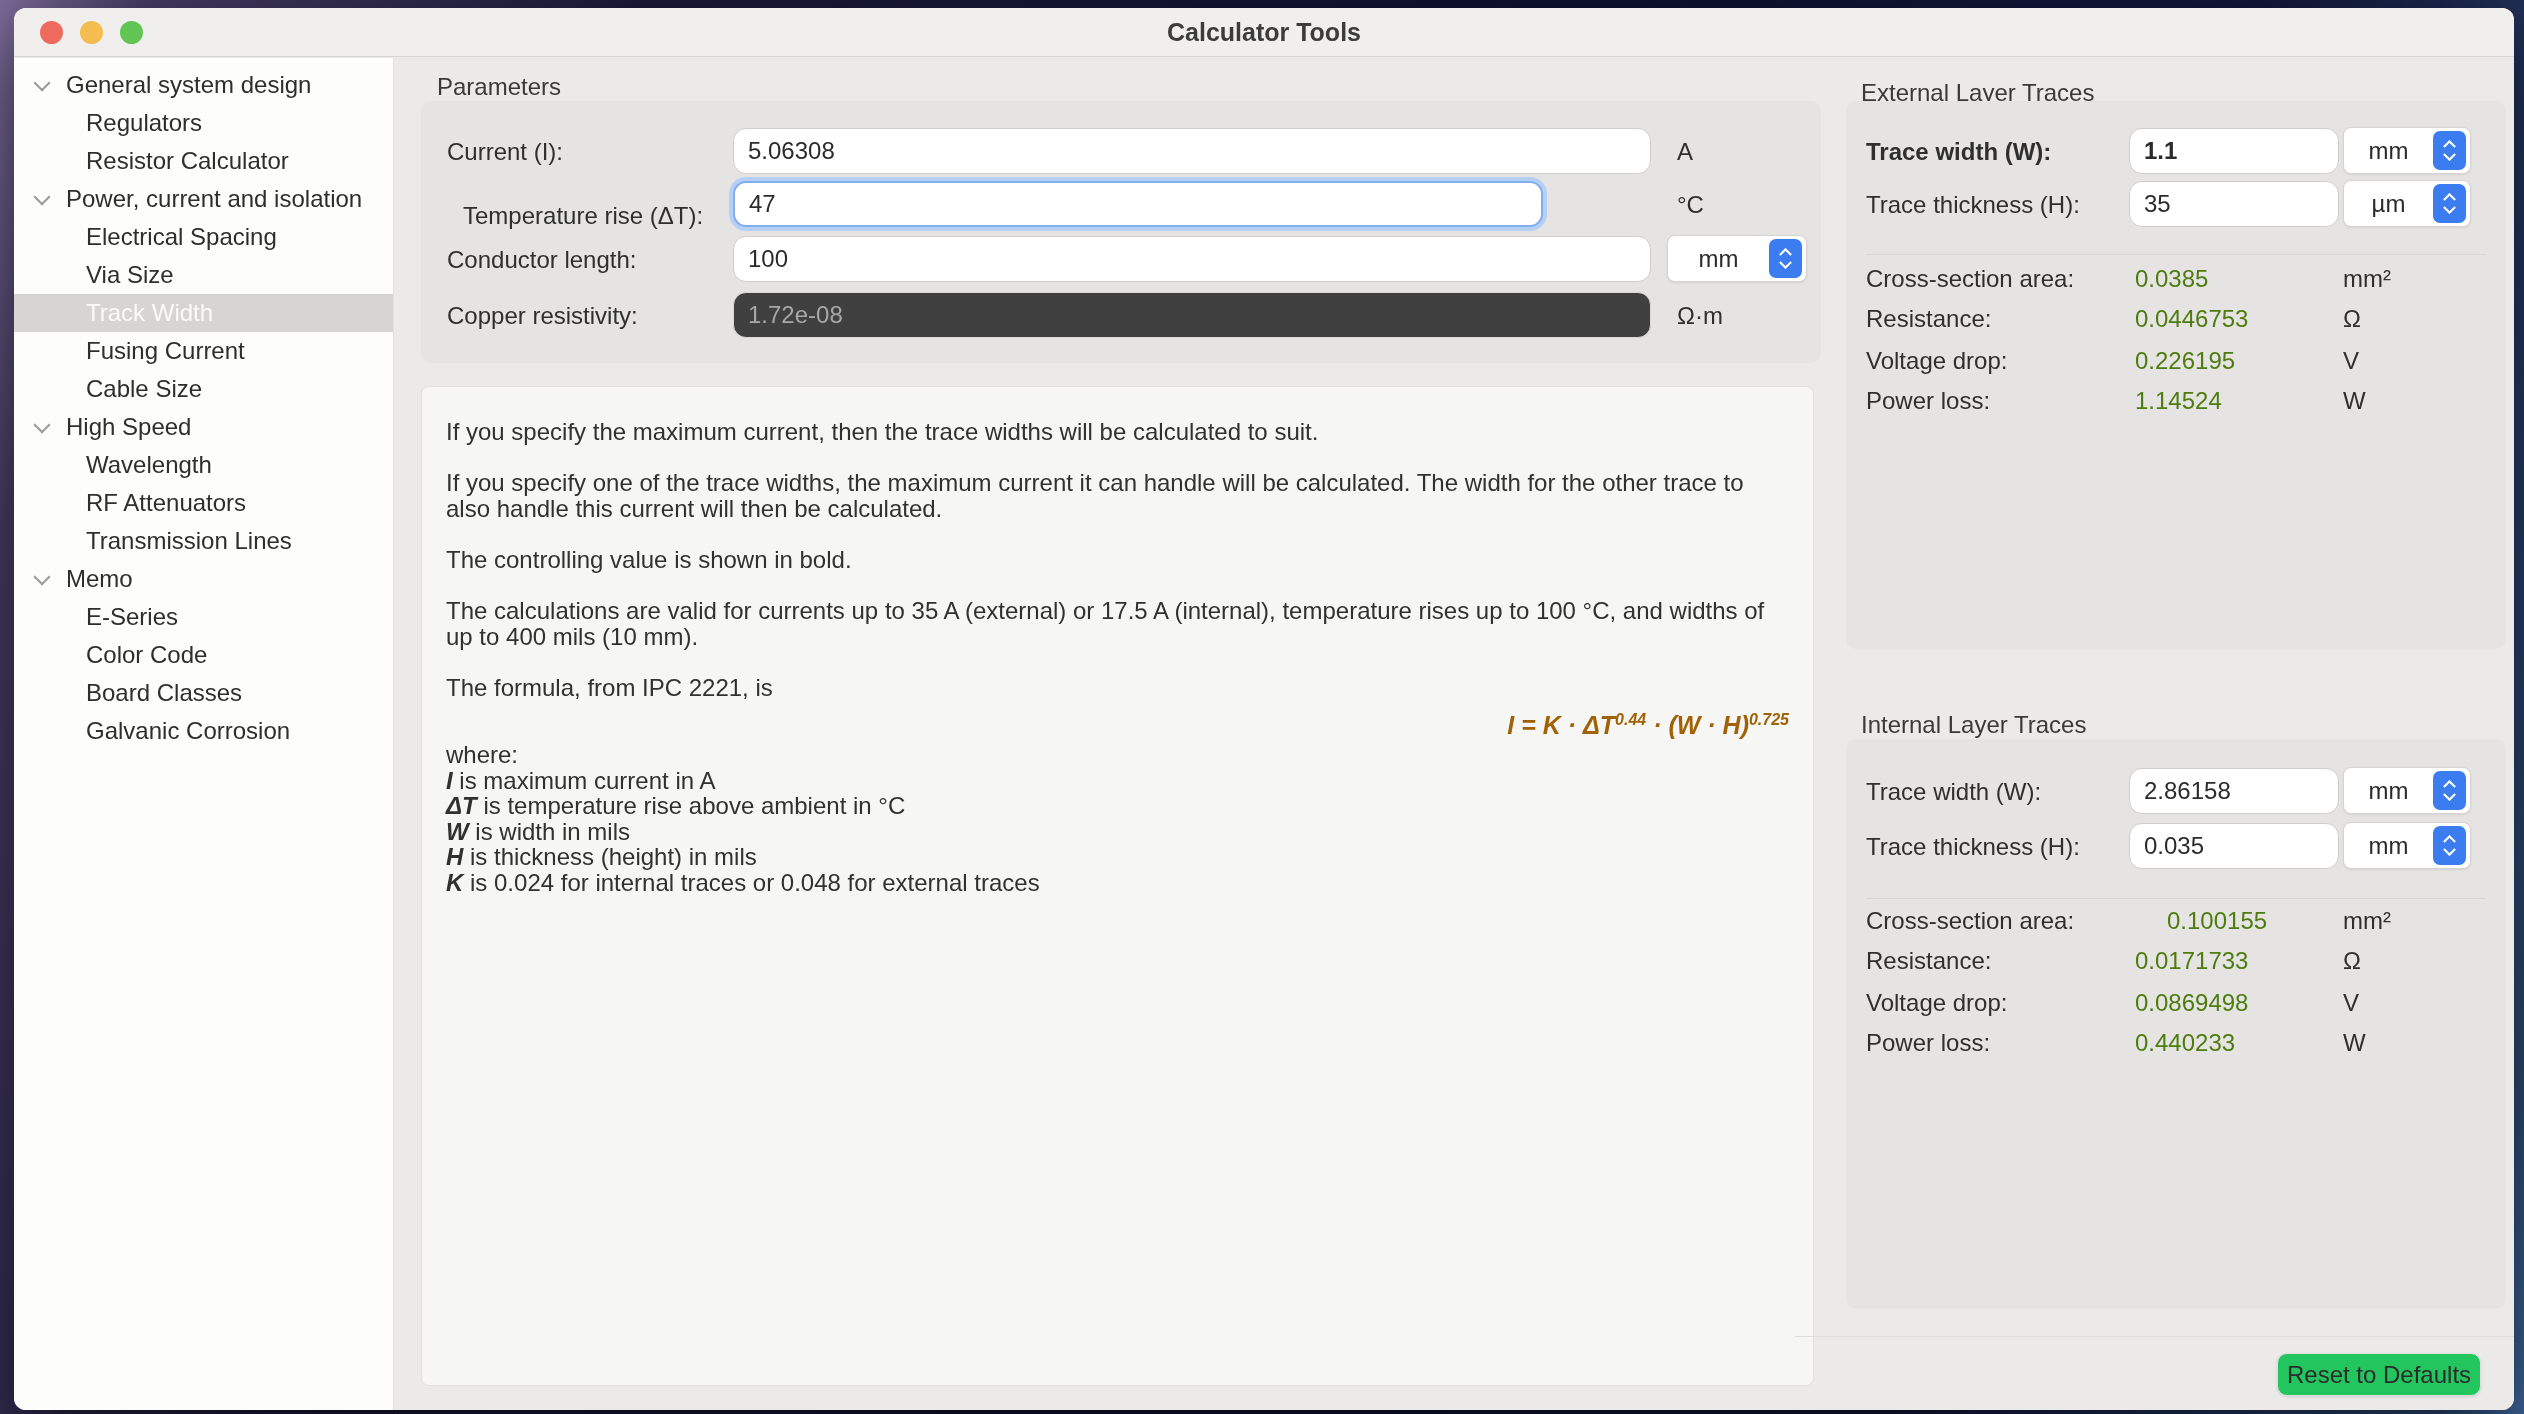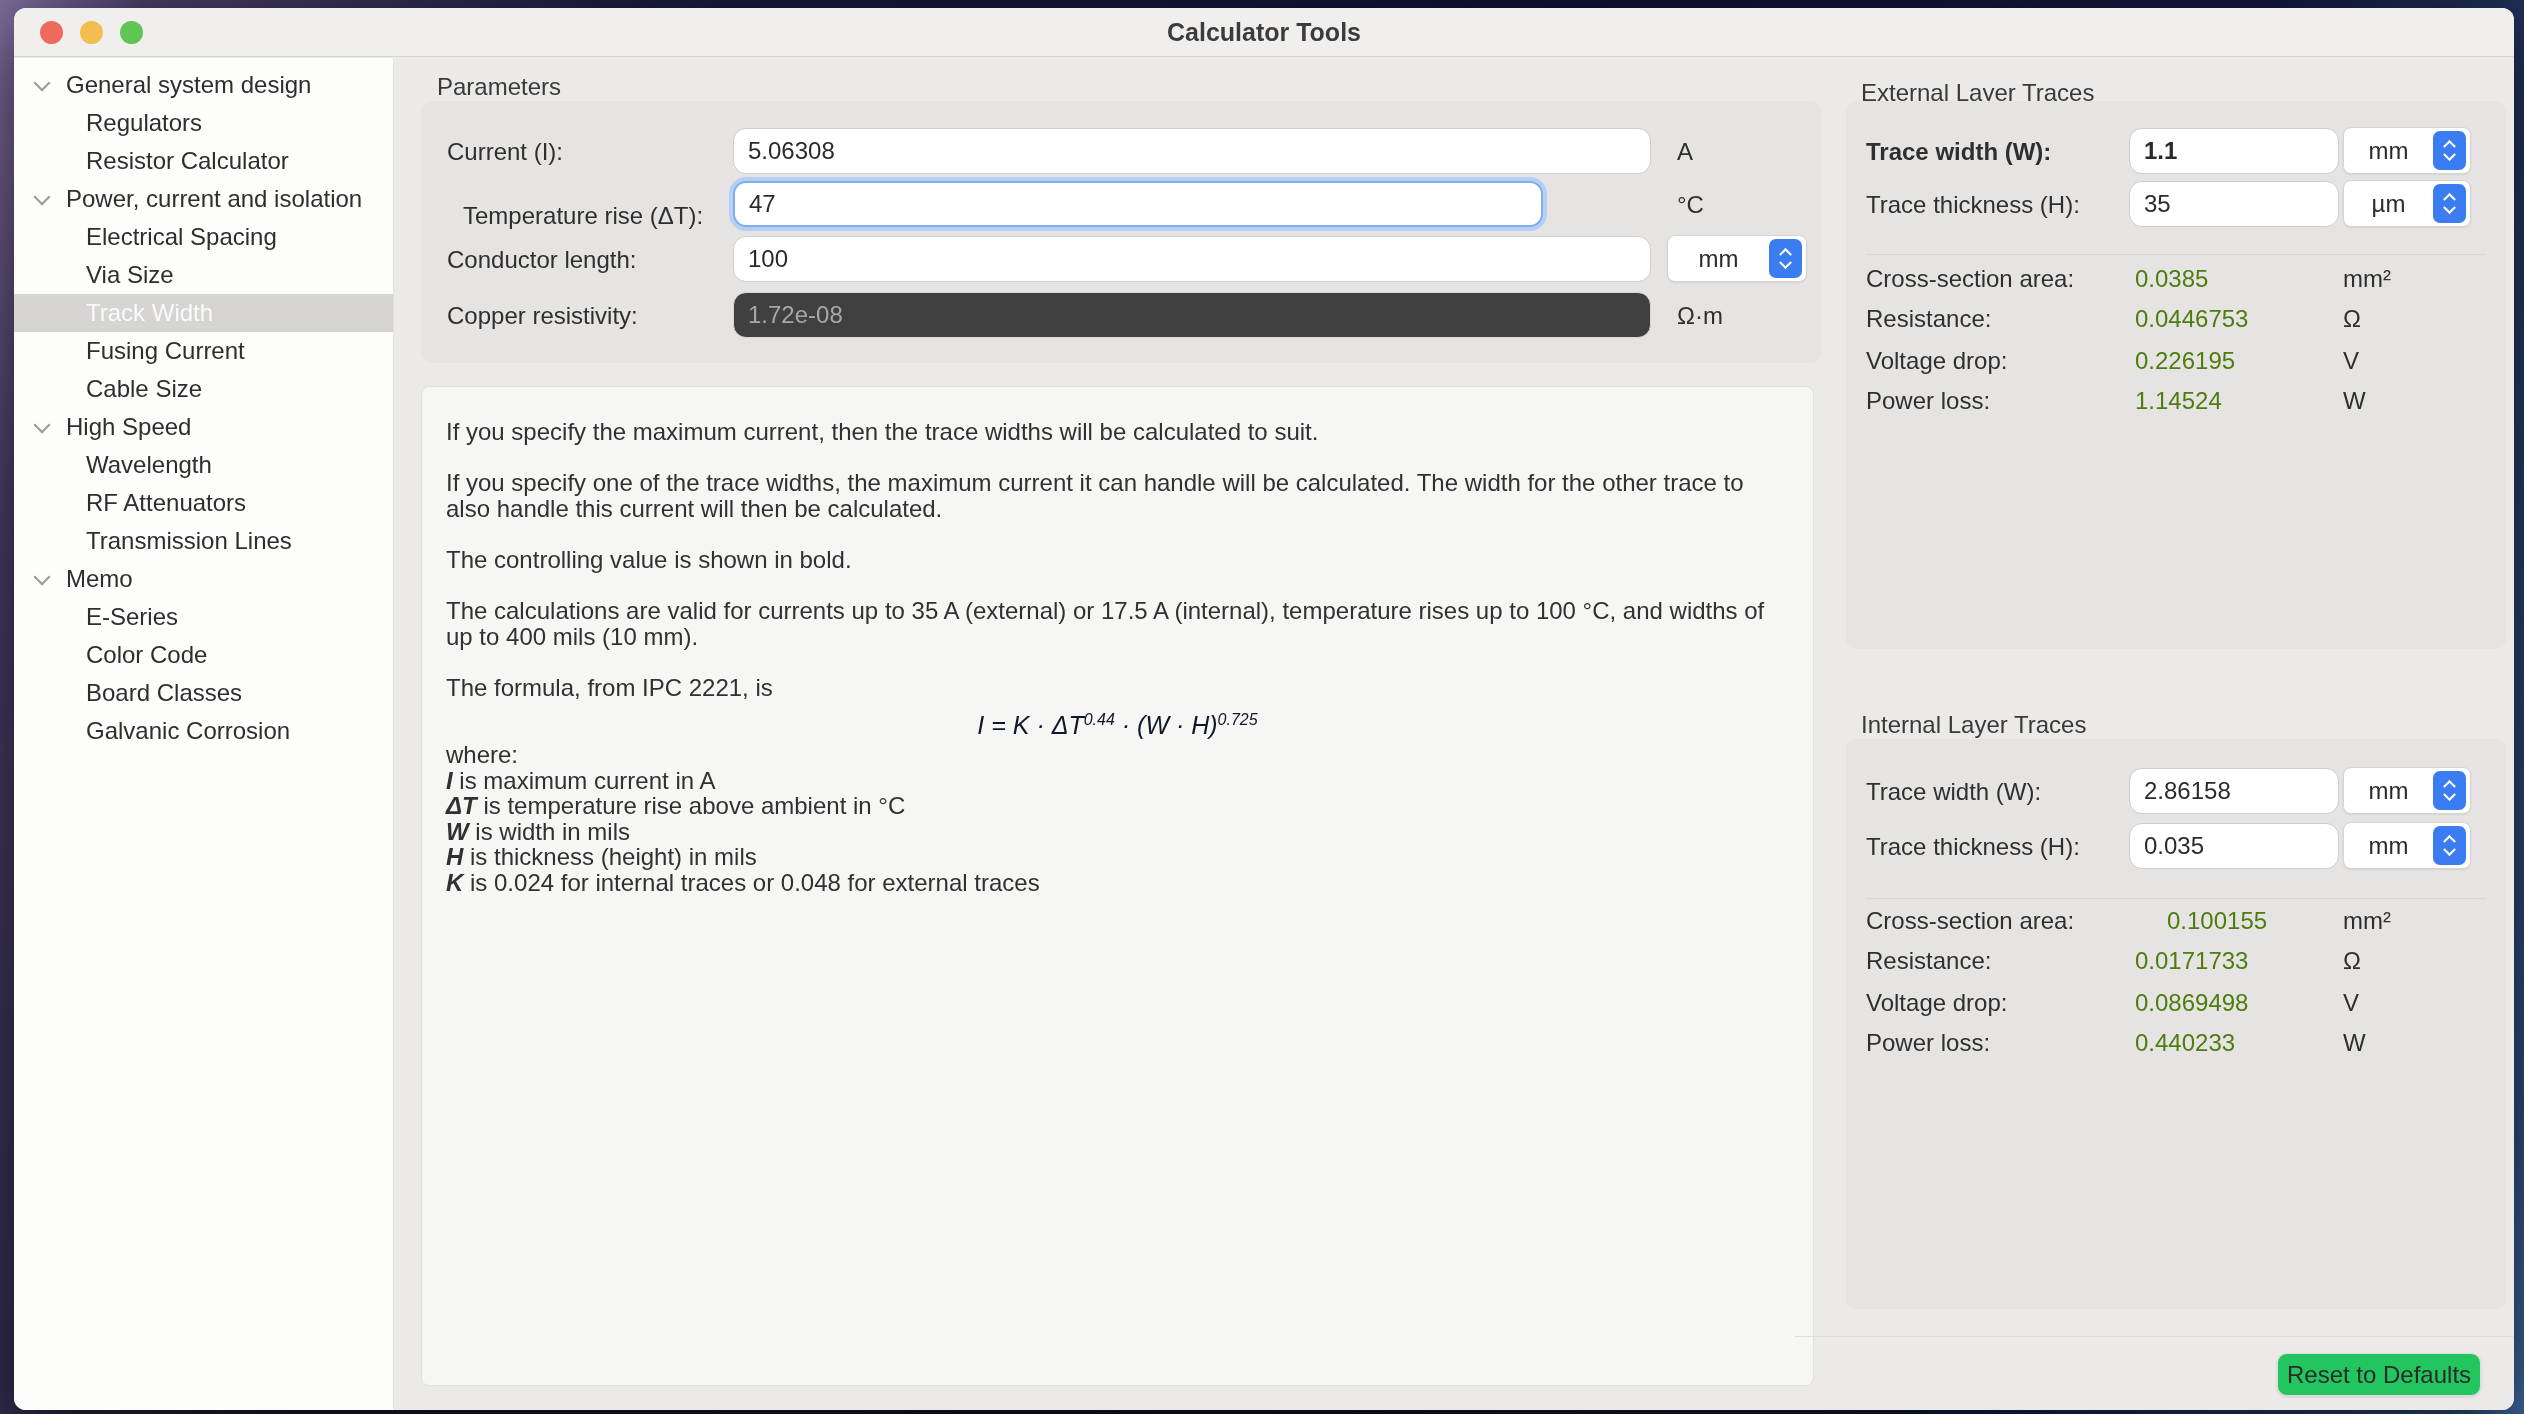--- a/index.html
+++ b/index.html
@@ -49,21 +49,21 @@
   .st-up { width:9px; height:9px; border-left:2.6px solid #fff; border-top:2.6px solid #fff; transform:rotate(45deg) translate(2px,2px); }
   .st-dn { width:9px; height:9px; border-right:2.6px solid #fff; border-bottom:2.6px solid #fff; transform:rotate(45deg) translate(-2px,-2px); }
   
   .desc-panel {
     position:absolute; left:26px; top:328px; width:1393px; height:1000px;
     background:#f6f6f5; border:1px solid #e2e1e0; border-radius:8px;
     padding:32px 24px 0 24px; font-size:24px; line-height:26px; color:#313131;
   }
   .desc-panel p { margin:0 0 25px 0; }
   .desc-panel p.tight { margin:0; }
-  .formula-line { text-align:center; margin:6px 0 4px 0; font-weight:normal; font-style:italic; font-size:25px; color:#0f172a; }
+  .formula-line { text-align:right; margin:6px 0 4px 0; font-weight:bold; font-style:italic; font-size:25px; color:#a16207; }
   .formula-line sup { font-size:16px; }
   .where-line { line-height:25.5px; }
   .where-var { font-weight:bold; font-style:italic; }
   
   .divider { position:absolute; height:1px; background:#d8d7d6; }
   .result-val { position:absolute; font-size:24px; color:#4d7c0f; white-space:nowrap; }
   .reset-btn {
     position:absolute; left:1882px; top:1295px; width:204px; height:43px;
     background:#22c55e; border:1px solid #e0dfde; border-radius:10px;
     font-family:"Liberation Sans",sans-serif; font-size:24px; color:#2b2b2b;

